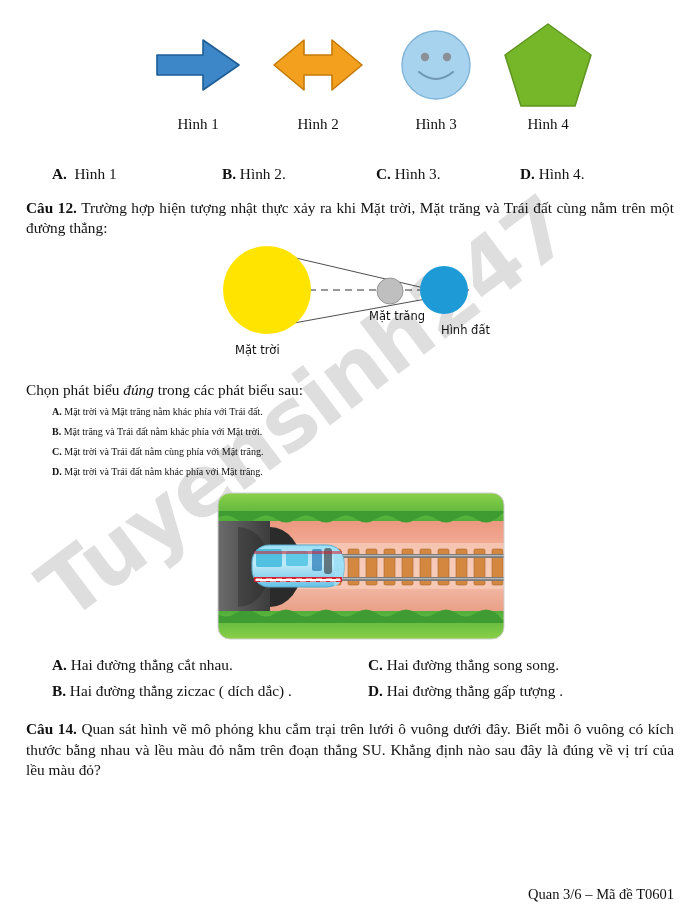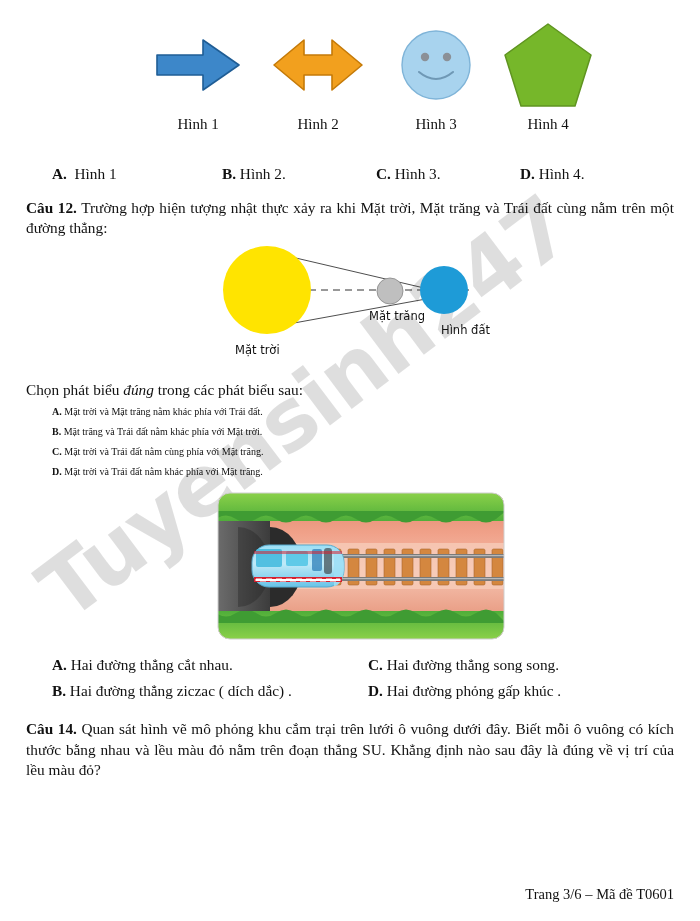--- a/index.html
+++ b/index.html
@@ -353,25 +353,25 @@
 
         <rect x="2" y="2" width="286" height="146" rx="12" ry="12" fill="none" stroke="#cfcfcf" stroke-width="1"></rect>
       </svg>
     </div>
   </div>
 
   <div class="opt-grid2">
     <span class="g gA"><span class="ltr">A.</span><span> Hai đường thẳng cắt nhau.</span></span>
     <span class="g gB"><span class="ltr">B.</span><span> Hai đường thẳng ziczac ( dích dắc) .</span></span>
     <span class="g gC"><span class="ltr">C.</span><span> Hai đường thẳng song song.</span></span>
-    <span class="g gD"><span class="ltr">D.</span><span> Hai đường phỏng gấp khúc .</span></span>
+    <span class="g gD"><span class="ltr">D.</span><span> Hai đường thẳng gấp tượng .</span></span>
     <div class="grid2-spacer"></div>
   </div>
 
   <div class="qtext">
     <b>Câu 14.</b><span> Quan sát hình vẽ mô phỏng khu cắm trại trên lưới ô vuông dưới đây. Biết mỗi ô vuông có kích thước bằng nhau và lều màu đỏ nằm trên đoạn thẳng SU. Khẳng định nào sau đây là đúng về vị trí của lều màu đỏ?</span>
   </div>
 
 </div>
 
 <div class="footer">
-  <span>Trang </span><b>3/6</b><span> – Mã đề </span><b>T0601</b>
+  <span>Quan </span><b>3/6</b><span> – Mã đề </span><b>T0601</b>
 </div>
 
 </body></html>

